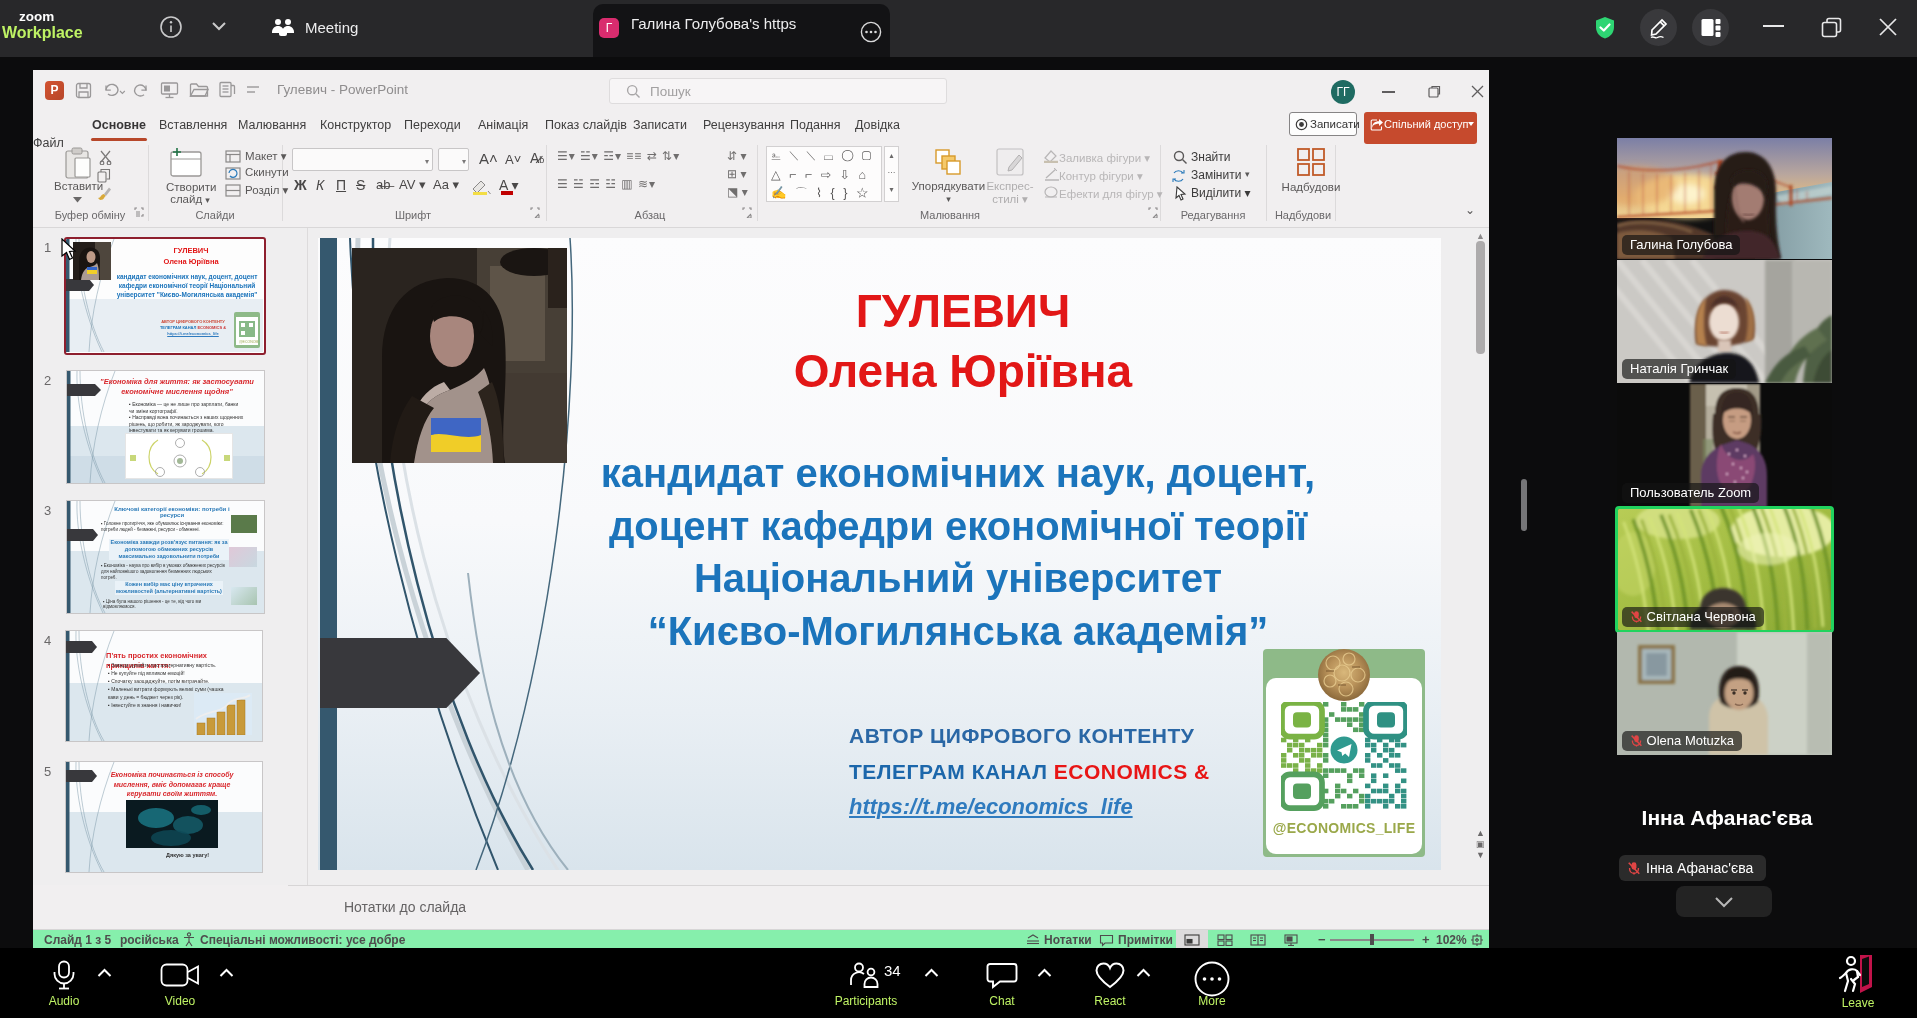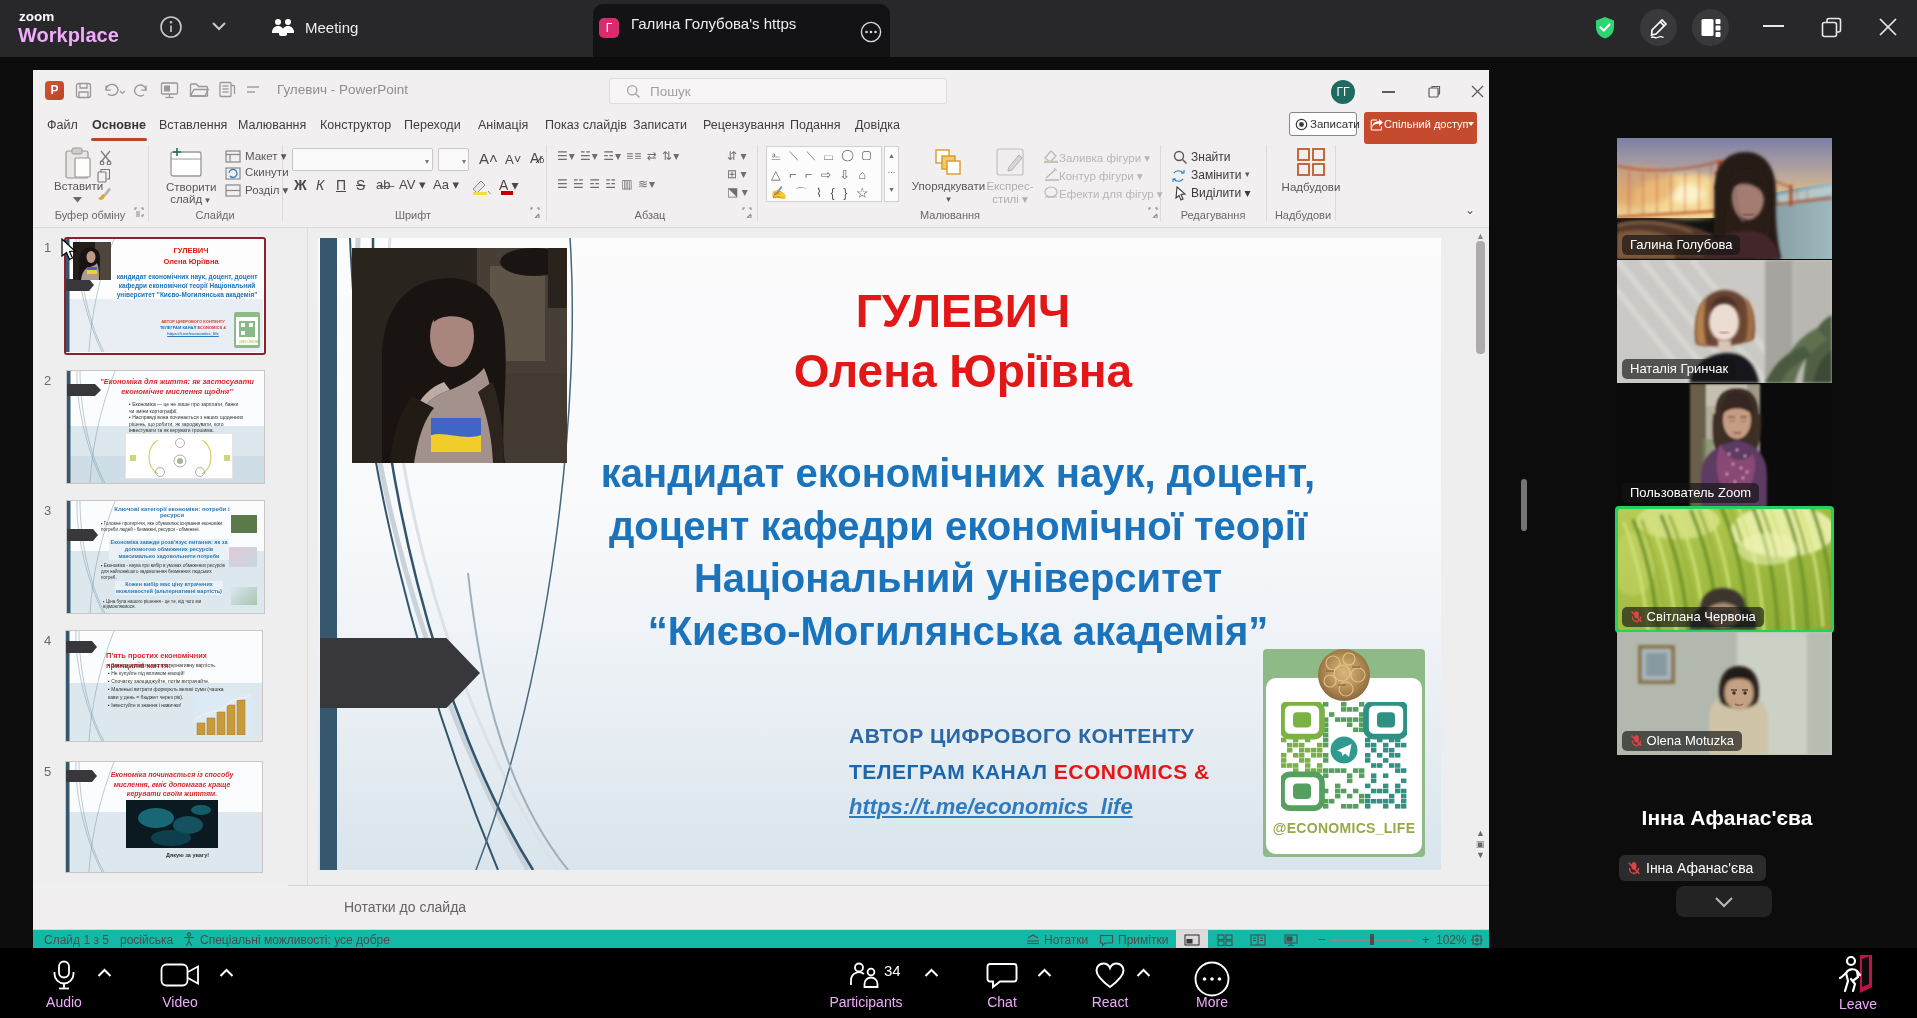--- a/index.html
+++ b/index.html
@@ -13,38 +13,38 @@
 
 #ppt{position:absolute;left:33px;top:70px;width:1456px;height:878px;background:#f1eff0;}
 #ppt-title{position:absolute;left:0;top:0;width:100%;height:40px;}
 #ppt-menu{position:absolute;left:0;top:40px;width:100%;height:31px;}
 .mi{position:absolute;top:8px;font-size:12.5px;color:#3f3e3e;}
 #ppt-ribbon{position:absolute;left:0;top:71px;width:100%;height:87px;border-bottom:1px solid #d9d7d8;}
 .glabel{position:absolute;top:68px;font-size:11px;color:#6a686a;width:120px;text-align:center;}
 .gsep{position:absolute;top:4px;height:76px;width:1px;background:#dcdadb;}
 #ppt-content{position:absolute;left:0;top:158px;width:100%;height:657px;background:#efeeef;}
 #notes{position:absolute;left:255px;top:815px;width:1201px;height:44px;background:#f1eff0;border-top:1px solid #d7d5d6;}
-#statusbar{position:absolute;left:0;top:859px;width:100%;height:33px;background:#14b8a6;border-top:1px solid #d7d5d6;font-size:12px;color:#4e4c4d;}
+#statusbar{position:absolute;left:0;top:859px;width:100%;height:33px;background:#86efac;border-top:1px solid #d7d5d6;font-size:12px;color:#4e4c4d;font-weight:bold;}
 
 #slide{position:absolute;left:285px;top:10px;width:1123px;height:632px;background:linear-gradient(180deg,#fcfcfd 0%,#f8f9fb 45%,#e9eff4 75%,#d9e4ec 100%);overflow:hidden;}
 .rt{color:#e21717;font-weight:bold;text-align:center;}
 .bt{color:#1b74bb;font-weight:bold;text-align:center;}
 
 .vid{position:absolute;width:215px;overflow:hidden;background:#111;}
 .vlabel{position:absolute;left:5px;bottom:4px;height:20px;background:rgba(20,20,20,.66);border-radius:5px;color:#fff;font-size:13px;line-height:20px;padding:0 8px;white-space:nowrap;}
 
 #botbar{position:absolute;left:0;top:948px;width:1917px;height:70px;background:#000;}
-.btxt{position:absolute;color:#f0abfc;font-size:14px;top:46px;text-align:center;}
+.btxt{position:absolute;color:#bef264;font-size:12px;top:46px;text-align:center;}
 </style>
 </head>
 <body>
 <div id="stage">
   <div id="topbar">
     <div class="abs" style="left:19px;top:9px;color:#fff;font-size:13.5px;font-weight:bold;">zoom</div>
-    <div class="abs" style="left:18px;top:24px;color:#f0abfc;font-size:20px;font-weight:bold;">Workplace</div>
+    <div class="abs" style="left:2px;top:24px;color:#bef264;font-size:16px;font-weight:bold;">Workplace</div>
     <svg class="abs" style="left:159px;top:15px;" width="24" height="24" viewBox="0 0 24 24" fill="none" stroke="#c9c9ca" stroke-width="1.6">
         <circle cx="12" cy="12" r="10"></circle>
         <line x1="12" y1="10.5" x2="12" y2="17"></line>
         <circle cx="12" cy="7.2" r="1.2" fill="#c9c9ca" stroke="none"></circle>
       </svg>
     <svg class="abs" style="left:211px;top:20px;" width="16" height="12" viewBox="0 0 16 12" fill="none" stroke="#c9c9ca" stroke-width="2">
         <polyline points="2,3 8,9 14,3"></polyline>
       </svg>
     <svg class="abs" style="left:270px;top:16px;" width="26" height="22" viewBox="0 0 26 22" fill="#fff">
         <circle cx="8" cy="6" r="3"></circle>
@@ -141,21 +141,21 @@
       <svg class="abs" style="left:1395px;top:15px;" width="13" height="13" viewBox="0 0 13 13" fill="none" stroke="#5f5d5e" stroke-width="1.2">
           <rect x="1" y="3" width="9" height="9" rx="1"></rect>
           <path d="M4 3 V1.5 H11.5 V9 H10"></path>
         </svg>
       <svg class="abs" style="left:1438px;top:15px;" width="13" height="13" viewBox="0 0 13 13" stroke="#5f5d5e" stroke-width="1.2">
           <line x1="1" y1="1" x2="12" y2="12"></line>
           <line x1="12" y1="1" x2="1" y2="12"></line>
         </svg>
     </div>
     <div id="ppt-menu">
-      <div class="mi" style="left:14px;">Файл</div>
+      <div class="mi" style="left:0;margin-top:18px;">Файл</div>
       <div class="mi" style="left:59px;font-weight:bold;color:#383637;">Основне</div>
       <div class="abs" style="left:58px;top:28px;width:56px;height:2.5px;background:#b7472a;border-radius:2px;"></div>
       <div class="mi" style="left:126px;">Вставлення</div>
       <div class="mi" style="left:205px;">Малювання</div>
       <div class="mi" style="left:287px;">Конструктор</div>
       <div class="mi" style="left:371px;">Переходи</div>
       <div class="mi" style="left:445px;">Анімація</div>
       <div class="mi" style="left:512px;">Показ слайдів</div>
       <div class="mi" style="left:600px;">Записати</div>
       <div class="mi" style="left:670px;">Рецензування</div>

